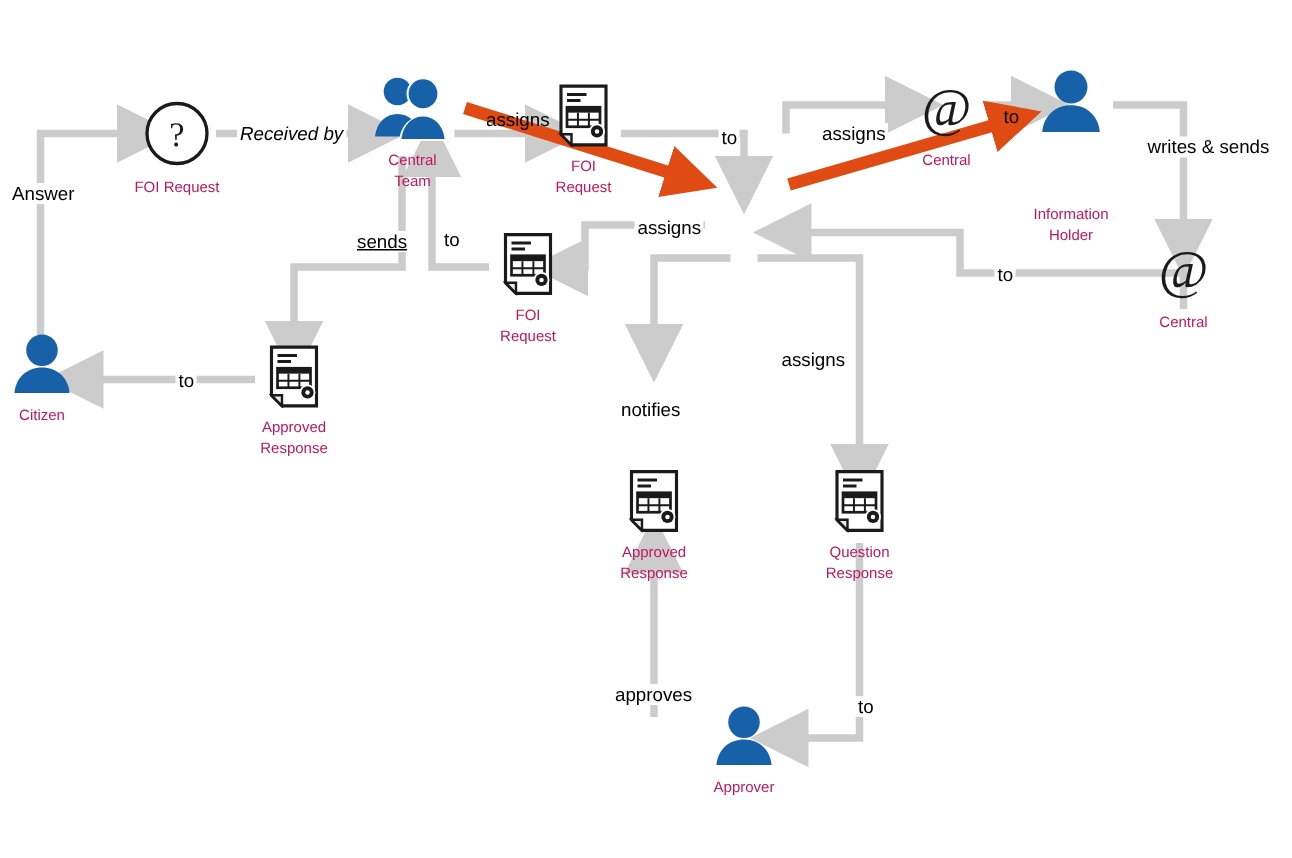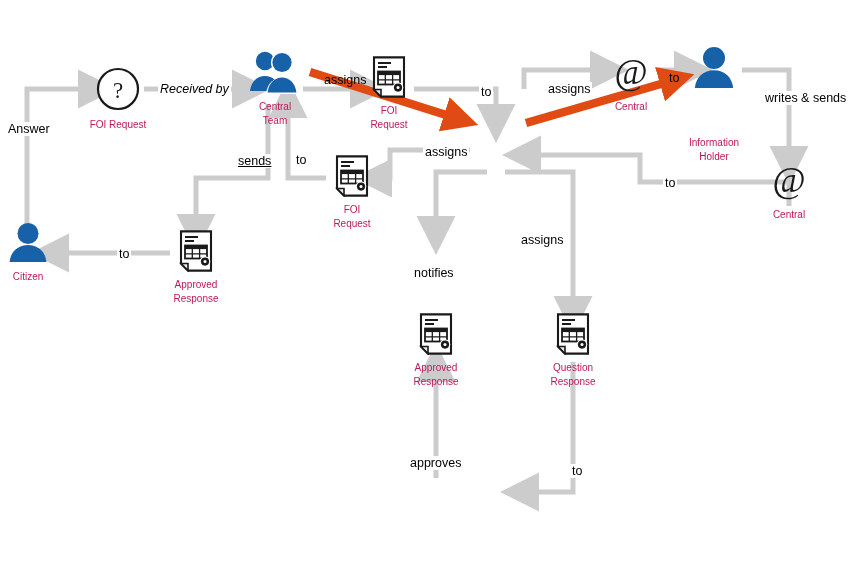--- a/index.html
+++ b/index.html
@@ -204,20 +204,29 @@
           <path d="M13.3,19.1 L13.3,28.5 M20.6,19.1 L20.6,28.5 M6,23.8 L28,23.8" stroke="#1A1A1A" stroke-width="1.3"></path>
           <circle cx="26" cy="31.6" r="5.3" fill="#FFFFFF"></circle>
           <circle cx="26" cy="31.6" r="4.1" fill="#1A1A1A"></circle>
           <circle cx="26" cy="31.6" r="1.5" fill="#FFFFFF"></circle>
         </svg>
     </span>
     <span class="cap">Question
 Response</span>
   </div>
 
+  <div class="node" style="left:460px;top:470px;width:72px;">
+    <span class="glyph">
+      <svg width="44" height="42" viewBox="0 0 44 42">
+          <circle cx="22" cy="11.5" r="10.5" fill="#1761A8"></circle>
+          <path d="M3.6,40 C4.6,29.4 12.2,23 22,23 C31.8,23 39.4,29.4 40.4,40 Z" fill="#1761A8"></path>
+        </svg>
+    </span>
+    <span class="cap">Approver</span>
+  </div>
 
   <div class="elabel" style="left:6px;top:122px;">Answer</div>
   <div class="elabel" style="left:158px;top:82px;font-style:italic;">Received by</div>
   <div class="elabel" style="left:322px;top:73px;background:transparent;">assigns</div>
   <div class="elabel" style="left:479px;top:85px;">to</div>
   <div class="elabel" style="left:546px;top:82px;">assigns</div>
   <div class="elabel" style="left:667px;top:71px;background:transparent;">to</div>
   <div class="elabel" style="left:763px;top:91px;text-align:left;">writes &amp;
 sends</div>
   <div class="elabel" style="left:663px;top:176px;">to</div>

